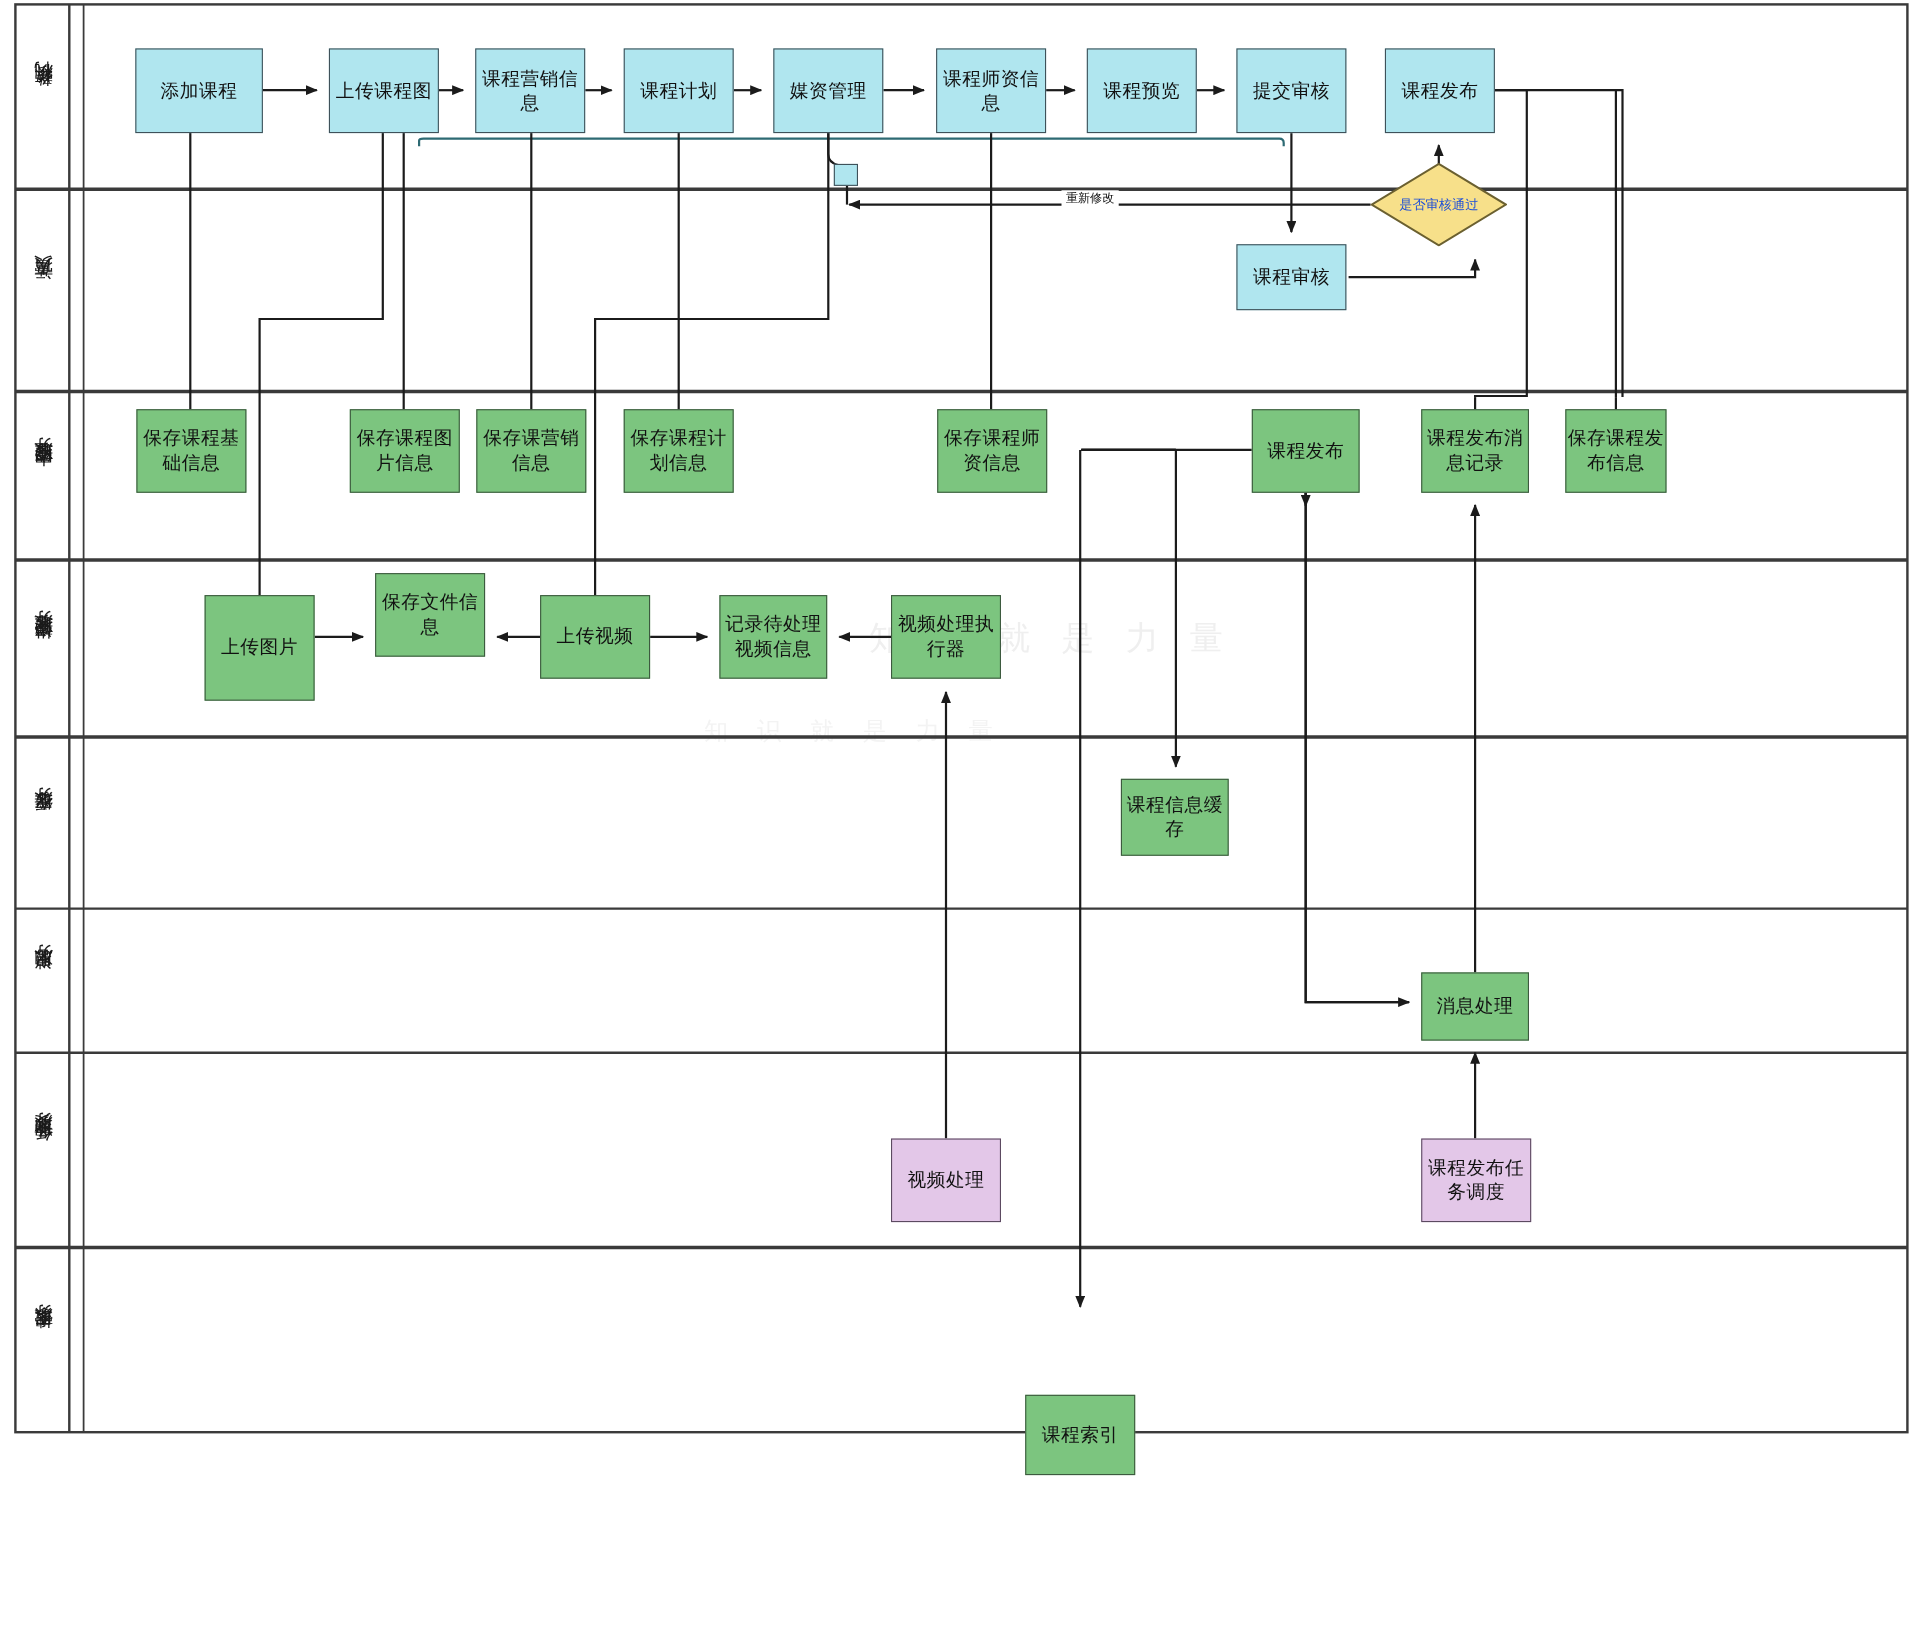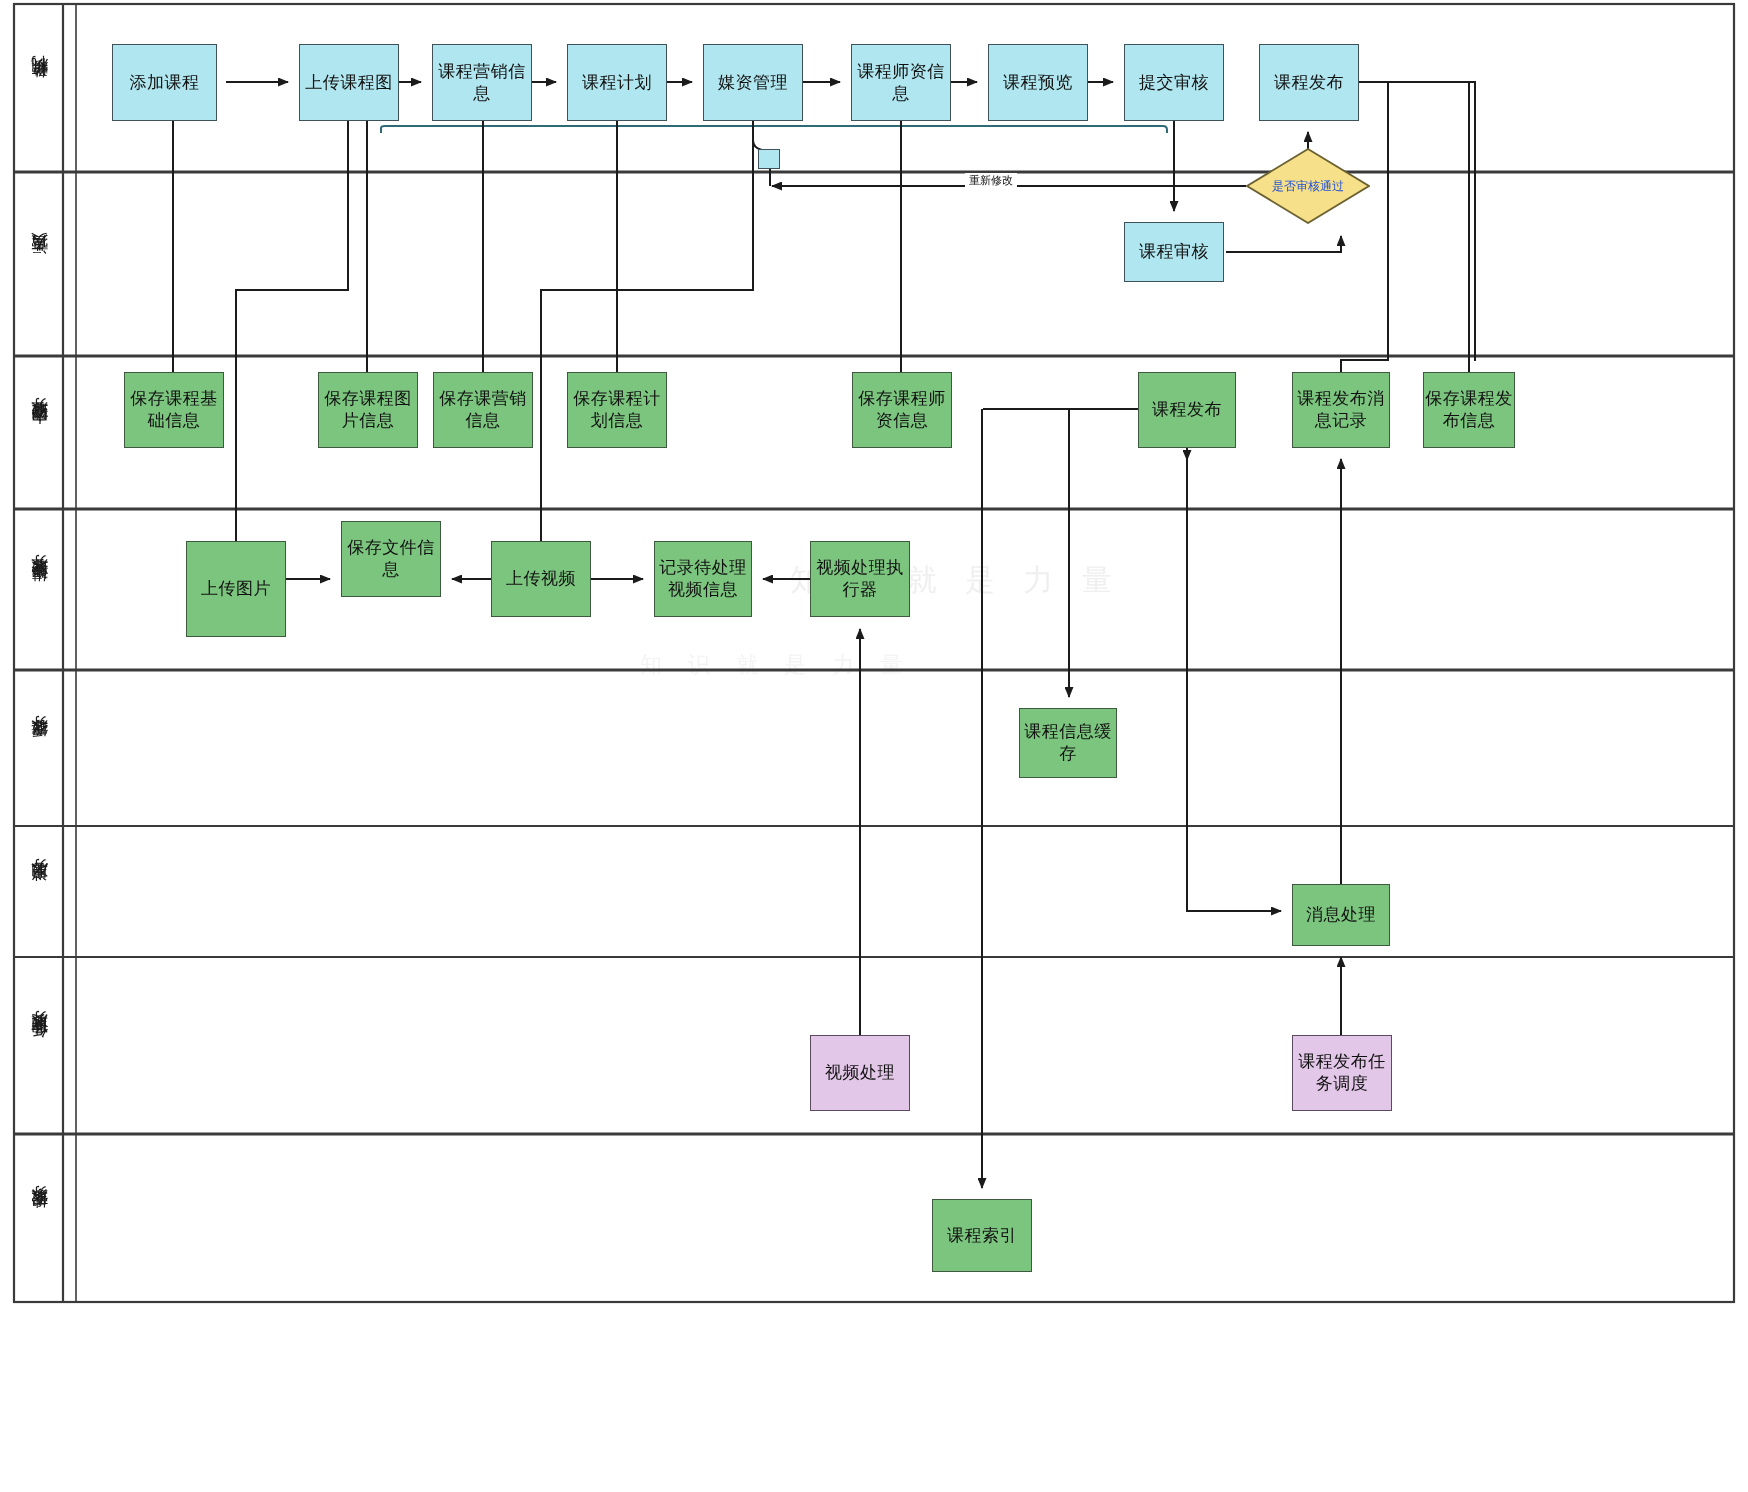--- a/index.html
+++ b/index.html
@@ -170,21 +170,21 @@
   <div class="lane-label" style="left:16px;top:826px;width:47px;height:131px;">
       <span>消息服务</span>
     </div>
   <div class="lane-label" style="left:16px;top:957px;width:47px;height:177px;">
       <span>任务调度服务</span>
     </div>
   <div class="lane-label" style="left:16px;top:1134px;width:47px;height:168px;">
       <span>搜索服务</span>
     </div>
 
-  <div class="node n-blue" style="left:112px;top:44px;width:105px;height:77px;">
+  <div class="node n-blue" style="left:123px;top:44px;width:116px;height:77px;">
       <span>添加课程</span>
     </div>
   <div class="node n-blue" style="left:299px;top:44px;width:100px;height:77px;">
       <span>上传课程图</span>
     </div>
   <div class="node n-blue" style="left:432px;top:44px;width:100px;height:77px;">
       <span>课程营销信息</span>
     </div>
   <div class="node n-blue" style="left:567px;top:44px;width:100px;height:77px;">
       <span>课程计划</span>
@@ -269,17 +269,17 @@
       <span>消息处理</span>
     </div>
 
   <div class="node n-purple" style="left:810px;top:1035px;width:100px;height:76px;">
       <span>视频处理</span>
     </div>
   <div class="node n-purple" style="left:1292px;top:1035px;width:100px;height:76px;">
       <span>课程发布任务调度</span>
     </div>
 
-  <div class="node n-green" style="left:932px;top:1199px;width:100px;height:73px;">
+  <div class="node n-green" style="left:932px;top:1268px;width:100px;height:73px;">
       <span>课程索引</span>
     </div>
 
 </div>
 
 </body></html>

